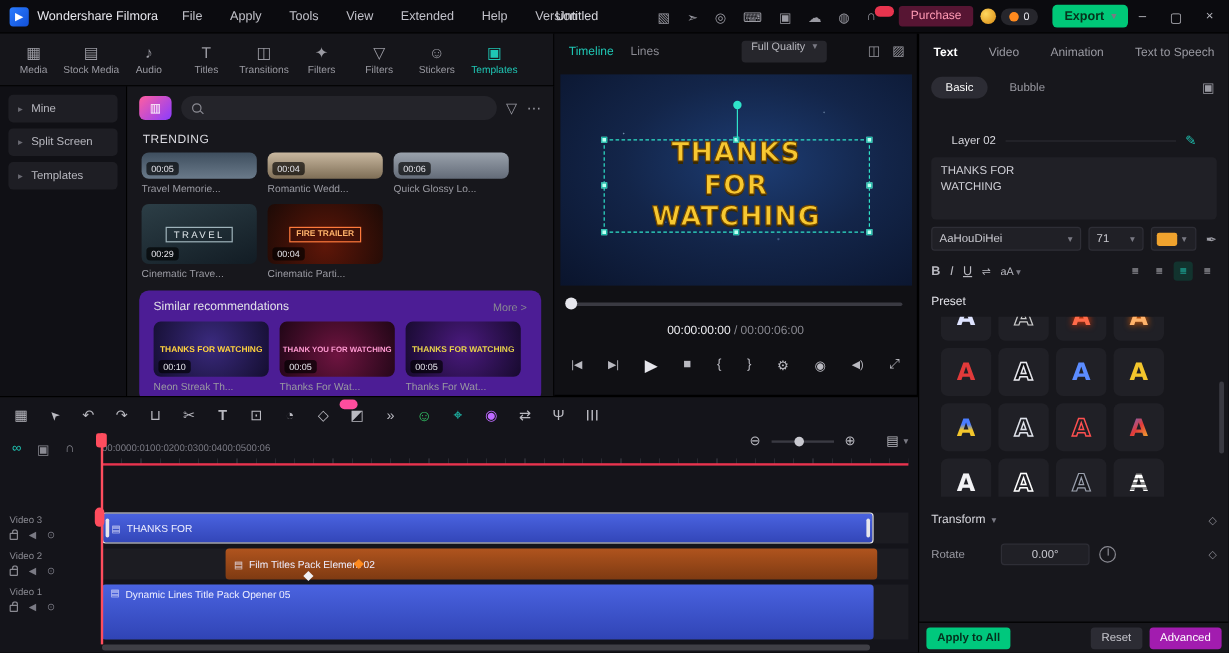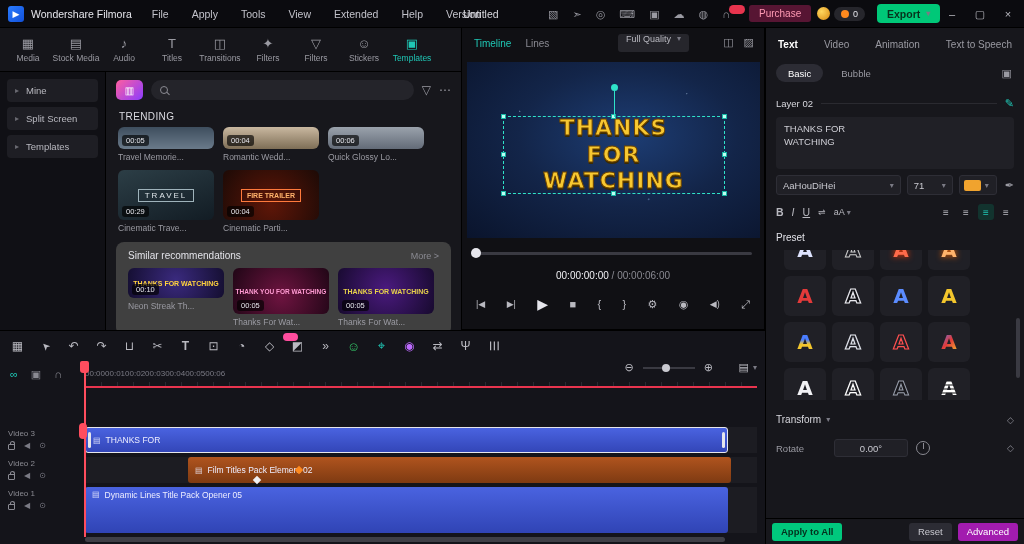--- a/index.html
+++ b/index.html
@@ -53,21 +53,21 @@
 .search-input{flex:1;background:transparent;border:none;outline:none;color:#c9c9d0;font-size:9.5px}
 .search-input::placeholder{color:#7a7a84}
 .lib-icon{color:#9a9aa2;font-size:12px}
 .trending-label{padding:7px 13px 5px;color:#dcdce2;font-size:10px;font-weight:400;letter-spacing:.4px}
 .thumb-grid{display:grid;grid-template-columns:repeat(3,96px);gap:8px 9px;padding:0 12px}
 .thumb{position:relative;width:96px;border-radius:6px;overflow:hidden;background:#24242a}
 .dur{position:absolute;left:4px;bottom:3px;background:rgba(0,0,0,.65);color:#e6e6ec;font-size:7.5px;padding:1px 4px;border-radius:3px}
 .dur:empty{display:none}
 .overlay{position:absolute;inset:0;display:flex;align-items:center;justify-content:center;padding:2px}
 .thumb-name{margin-top:3px;color:#9a9aa2;font-size:8.5px;white-space:nowrap;overflow:hidden}
-.similar-panel{margin:9px 10px 0;background:#404040;border-radius:8px;padding:6px 8px 8px}
+.similar-panel{margin:9px 10px 0;background:#4c1d95;border-radius:8px;padding:6px 8px 8px}
 .similar-head{display:flex;justify-content:space-between;align-items:center;padding:2px 4px 7px;color:#e2e2e8;font-size:10px}
 .more-link{color:#8a8a92;font-size:9px}
 .similar-panel .thumb-grid{padding:0 4px}
 
 
 #preview{position:absolute;left:462px;top:28px;width:303px;height:302px;background:#101014;
   border-right:1px solid #000;border-bottom:1px solid #000}
 .pv-head{position:relative;height:30px;display:flex;align-items:center;gap:14px;padding:0 12px}
 .pv-tab{font-size:10px;color:#8a8a92}
 .pv-tab.active{color:#1fc7b5}
@@ -100,21 +100,21 @@
 
 
 #inspector{position:absolute;left:765px;top:28px;width:259px;height:516px;background:#17171c;border-left:1px solid #000}
 .ins-tabs{display:flex;justify-content:space-between;align-items:center;height:32px;padding:0 12px}
 .ins-tab{font-size:10px;color:#9a9aa2}
 .ins-tab.active{color:#fff;font-weight:700}
 .subtabs{position:relative;display:flex;align-items:center;gap:6px;height:26px;padding:0 10px}
 .subtab{height:18px;padding:0 12px;border-radius:9px;display:flex;align-items:center;font-size:9.5px;color:#9a9aa2}
 .subtab.active{background:#2c2c34;color:#fff}
 .save-icon{position:absolute;right:12px;color:#9a9aa2;font-size:11px}
-.layer-row{display:flex;align-items:center;gap:8px;height:22px;padding:0 10px;margin-top:6px}
+.layer-row{display:flex;align-items:center;gap:8px;height:22px;padding:0 27px;margin-top:20px}
 .layer-label{font-size:9.5px;color:#d8d8de;white-space:nowrap}
 .layer-rule{flex:1;height:1px;background:#2a2a30}
 .ai-icon{color:#1fc7b5;font-size:11px}
 .text-area{margin:3px 10px;height:52px;background:#202026;border-radius:4px;padding:6px 8px;
   font-size:9.5px;color:#cfcfd6;line-height:1.35}
 .text-area span{display:block;width:82px}
 .font-row{display:flex;align-items:center;gap:6px;margin:6px 10px 0}
 .dd{background:#202026;border:1px solid #2e2e36;border-radius:3px;height:20px;display:flex;align-items:center;
   justify-content:space-between;padding:0 6px;font-size:9.5px;color:#c9c9d0}
 .dd-font{flex:1}.dd-size{width:46px}
@@ -368,21 +368,21 @@
 
     </div>
     <div class="similar-panel">
       <div class="similar-head">
         <span>Similar recommendations</span>
         <span class="more-link">More &gt;</span>
       </div>
       <div class="thumb-grid">
 
           <div class="thumb-cell">
-            <div class="thumb" style="height:30px;background:radial-gradient(circle at 50% 40%,#3a2a7e,#140e30)">
+            <div class="thumb" style="height:46px;background:radial-gradient(circle at 50% 40%,#3a2a7e,#140e30)">
               <div class="overlay">
                 <span style="color:#ffd23e;font-size:7px;font-weight:800;text-align:center">THANKS FOR WATCHING</span>
               </div>
               <span class="dur">00:10</span>
             </div>
             <div class="thumb-name">Neon Streak Th...</div>
           </div>
 
           <div class="thumb-cell">
             <div class="thumb" style="height:46px;background:radial-gradient(circle at 50% 60%,#6e1440,#200616)">

